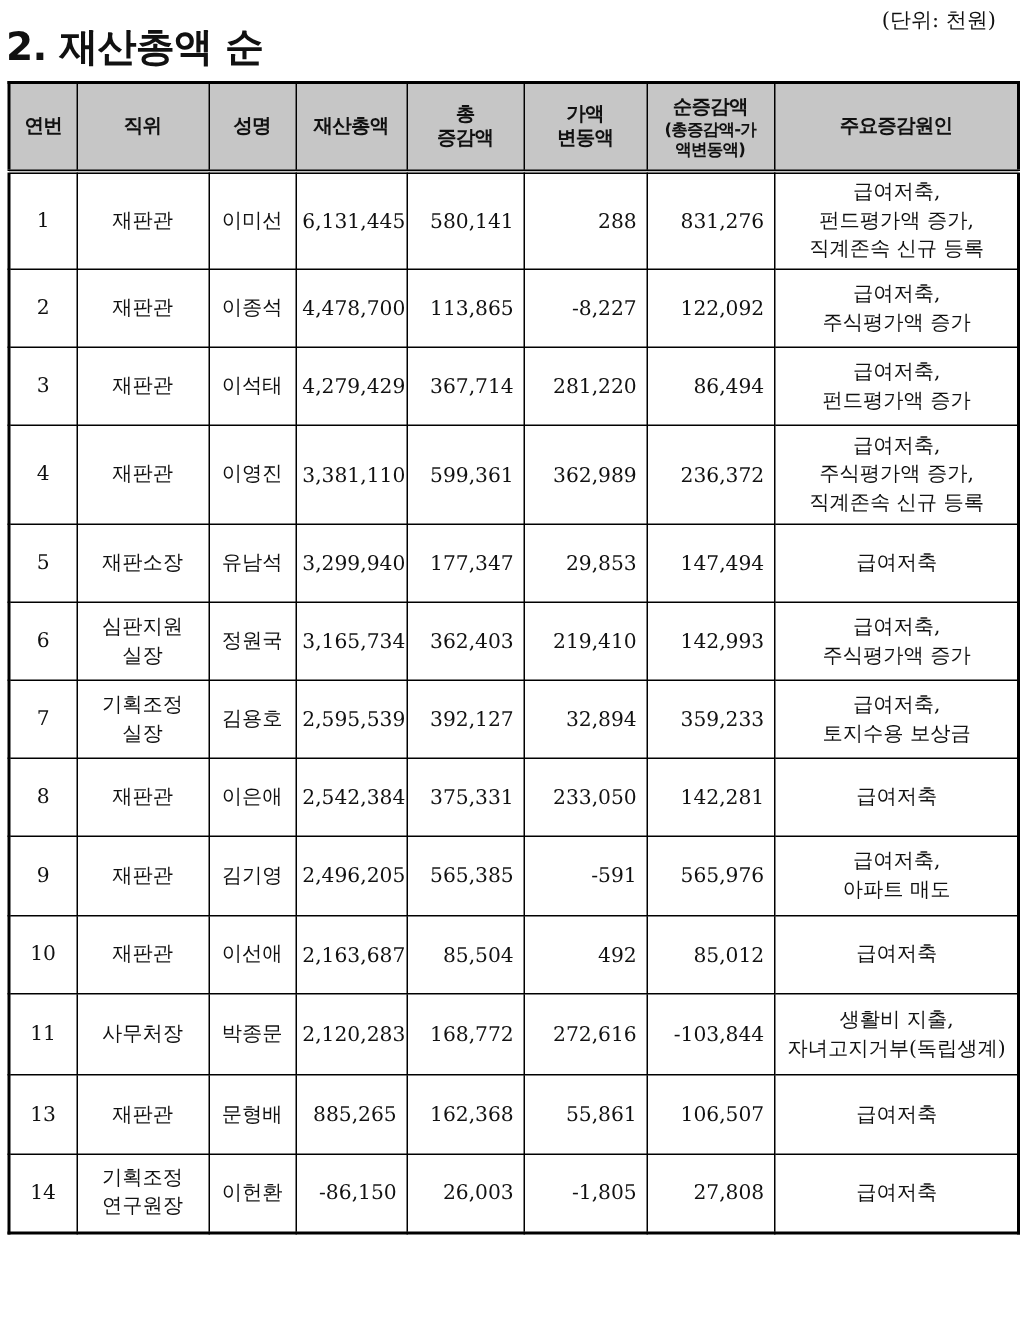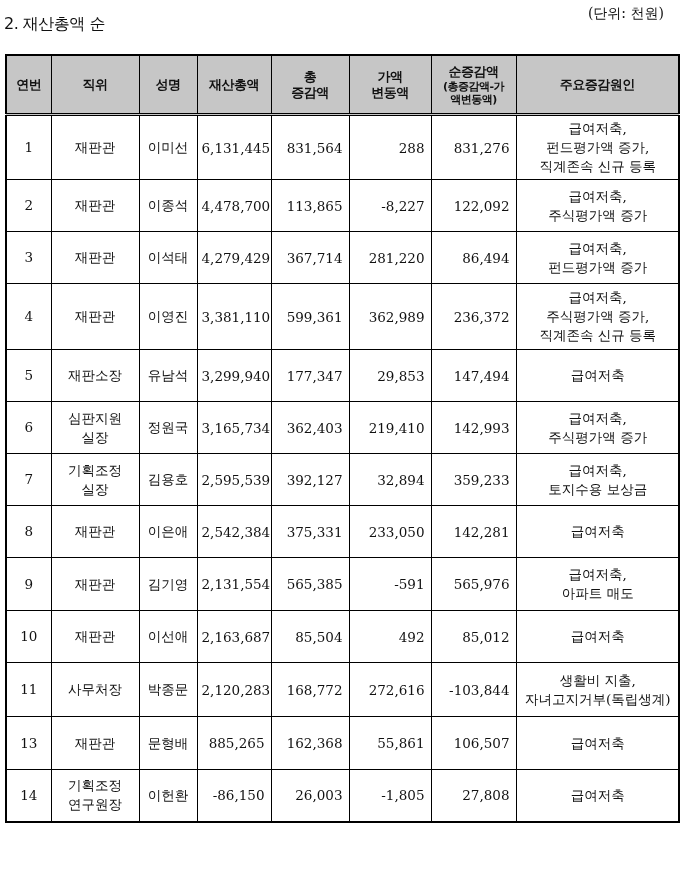--- a/index.html
+++ b/index.html
@@ -1,19 +1,19 @@
 <!DOCTYPE html>
 <html><head>
 <meta charset="utf-8">
 <style>
   html, body { margin:0; padding:0; background:#fff; }
   body { width:684px; height:879px; position:relative; overflow:hidden;
          font-family:"DejaVu Serif", "Liberation Serif", serif; color:#111; }
   .title { position:absolute; left:4px; top:14px; font-family:"DejaVu Sans", sans-serif;
-           font-weight:normal; font-size:16px; letter-spacing:-0.5px; }
+           font-weight:bold; font-size:26px; letter-spacing:-0.5px; }
   .unit { position:absolute; right:20px; top:5px; font-size:14px; }
   table { position:absolute; left:5px; top:54px; width:675px; border-collapse:collapse;
           border:2px solid #000; table-layout:fixed; }
   th, td { border:1px solid #000; padding:0 4px; font-size:13.5px; }
   thead th { background:#c6c6c6; font-family:"DejaVu Sans", sans-serif; font-weight:bold;
              font-size:13px; height:57px; text-align:center; line-height:16px; letter-spacing:-0.5px; }
   thead th.small { font-size:11px; line-height:13px; }
   thead tr { border-bottom:3px double #000; }
   td { text-align:center; }
   td.num { text-align:right; padding-right:6px; }
@@ -60,21 +60,21 @@
     </tr>
   </thead>
   <tbody id="tbody">
       <tr style="height: 65px;">
         <td class="rank">1</td>
         <td class="pos">
           <div>재판관</div>
         </td>
         <td class="name">이미선</td>
         <td class="num">6,131,445</td>
-        <td class="num">831,564</td>
+        <td class="num">580,141</td>
         <td class="num">288</td>
         <td class="num">831,276</td>
         <td class="reason">
           <div>급여저축,</div>
           <div>펀드평가액 증가,</div>
           <div>직계존속 신규 등록</div>
         </td>
       </tr>
       <tr style="height: 52px;">
         <td class="rank">2</td>
@@ -181,21 +181,21 @@
         <td class="reason">
           <div>급여저축</div>
         </td>
       </tr>
       <tr style="height: 53px;">
         <td class="rank">9</td>
         <td class="pos">
           <div>재판관</div>
         </td>
         <td class="name">김기영</td>
-        <td class="num">2,131,554</td>
+        <td class="num">2,496,205</td>
         <td class="num">565,385</td>
         <td class="num">-591</td>
         <td class="num">565,976</td>
         <td class="reason">
           <div>급여저축,</div>
           <div>아파트 매도</div>
         </td>
       </tr>
       <tr style="height: 52px;">
         <td class="rank">10</td>

